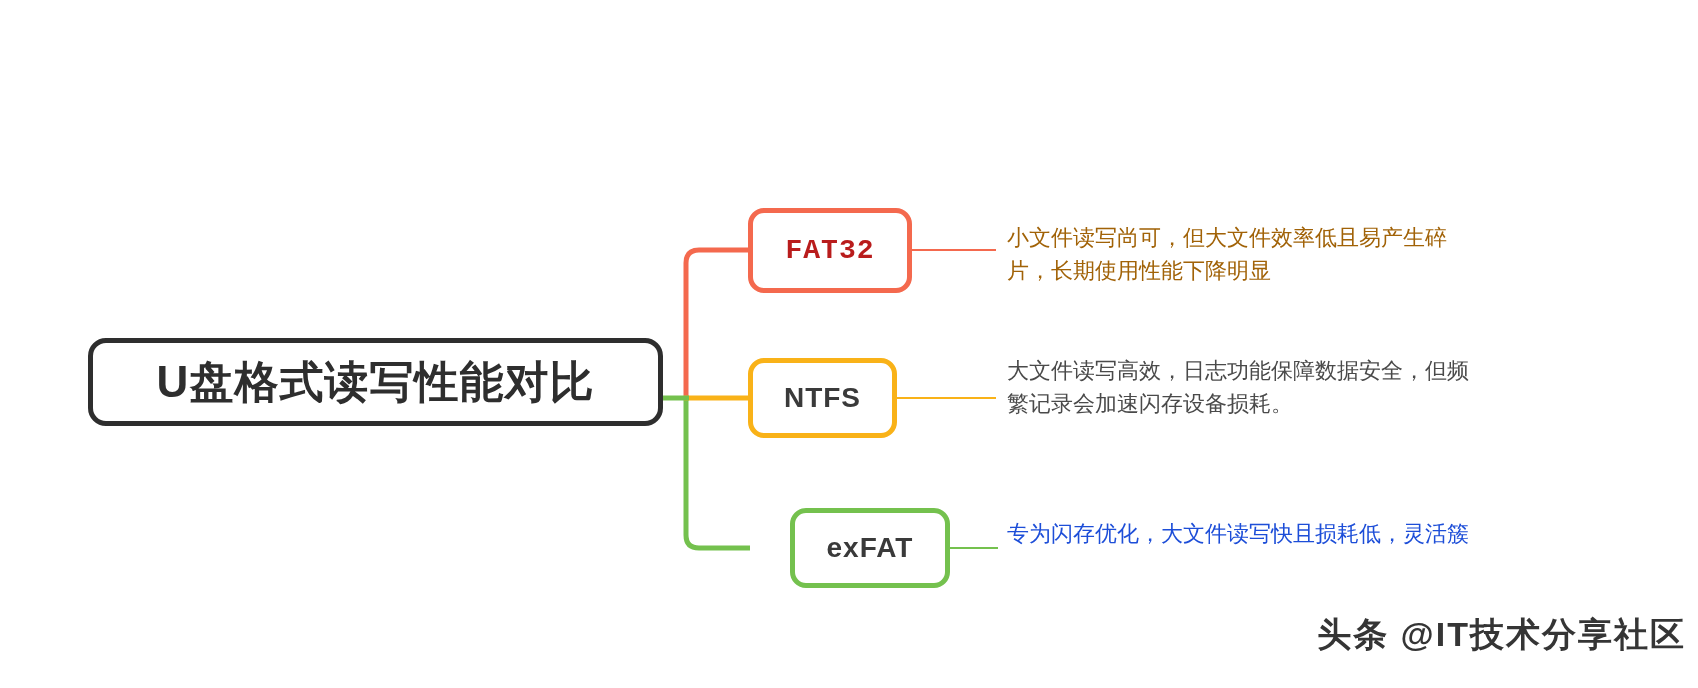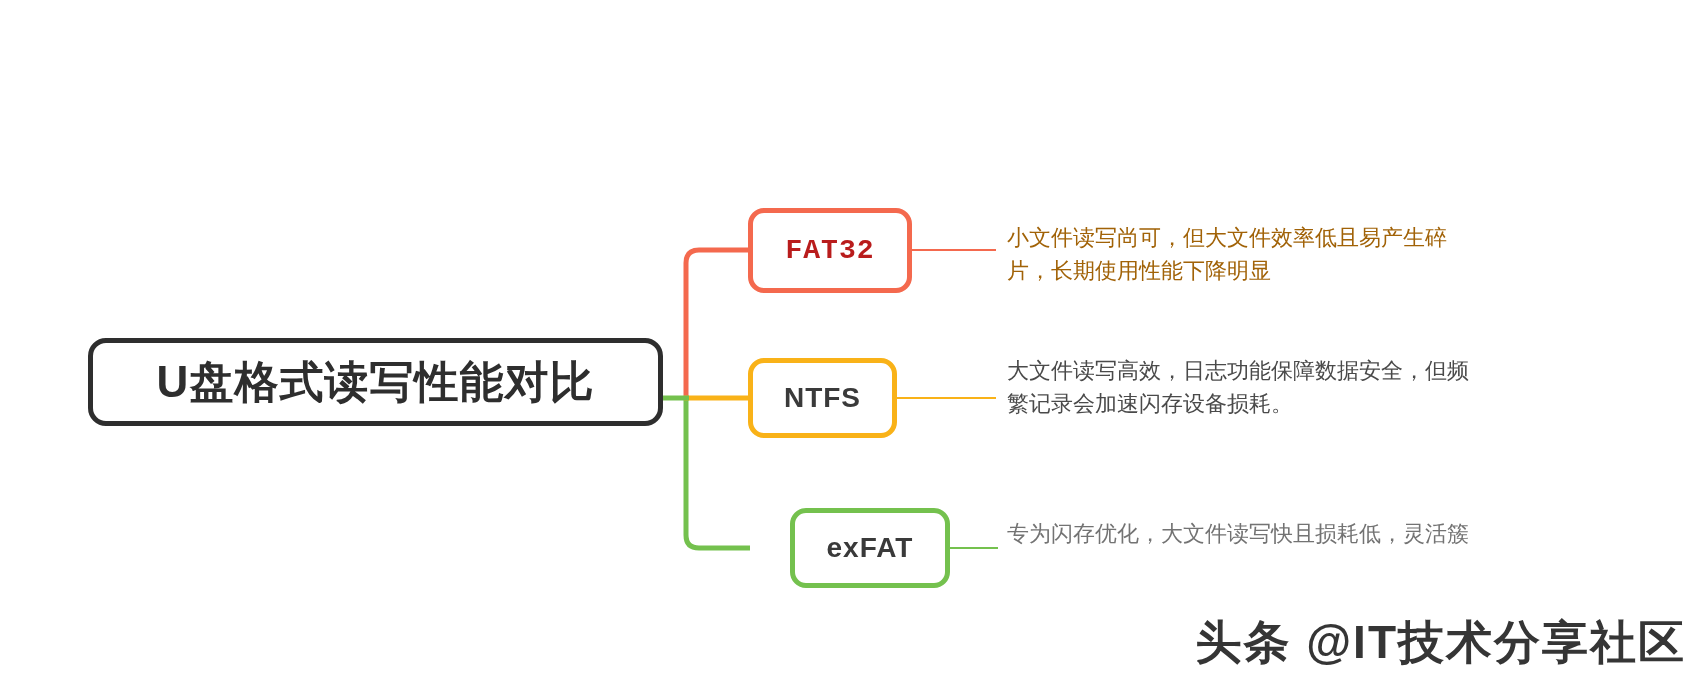--- a/index.html
+++ b/index.html
@@ -37,21 +37,21 @@
   .desc{
     position:absolute;left:1007px;
     font-size:22px;line-height:33px;
     white-space:nowrap;
   }
   .desc-fat32{top:221px;}
   .desc-ntfs {top:354px;}
   .desc-exfat{top:517px;}
   .watermark{
     position:absolute;right:12px;top:612px;
-    font-size:46px;font-weight:600;letter-spacing:2px;
+    font-size:34px;font-weight:600;letter-spacing:2px;
     opacity:.95;
   }
 </style>
 </head>
 <body>
 
 <div class="canvas">
 
   <svg class="connectors" viewBox="0 0 1698 688" xmlns="http://www.w3.org/2000/svg">
 
@@ -84,19 +84,19 @@
     <span class="branch-label" style="color: rgb(58, 58, 58);">NTFS</span>
   </div>
   <div class="desc desc-ntfs" style="color: rgb(74, 74, 74);">
     <div>大文件读写高效，日志功能保障数据安全，但频</div>
     <div>繁记录会加速闪存设备损耗。</div>
   </div>
 
   <div class="node branch-node node-exfat" style="border-color: rgb(116, 193, 78);">
     <span class="branch-label" style="color: rgb(58, 58, 58);">exFAT</span>
   </div>
-  <div class="desc desc-exfat" style="color: #737373;">
+  <div class="desc desc-exfat" style="color: #1d4ed8;">
     <div>专为闪存优化，大文件读写快且损耗低，灵活簇</div>
   </div>
 
   <div class="watermark" style="color: rgb(43, 43, 43);">头条 @IT技术分享社区</div>
 
 </div>
 
 </body></html>

